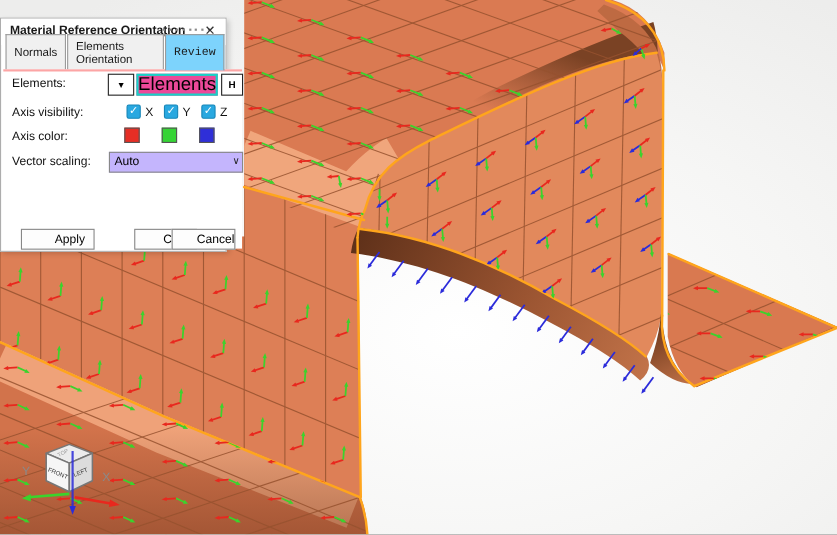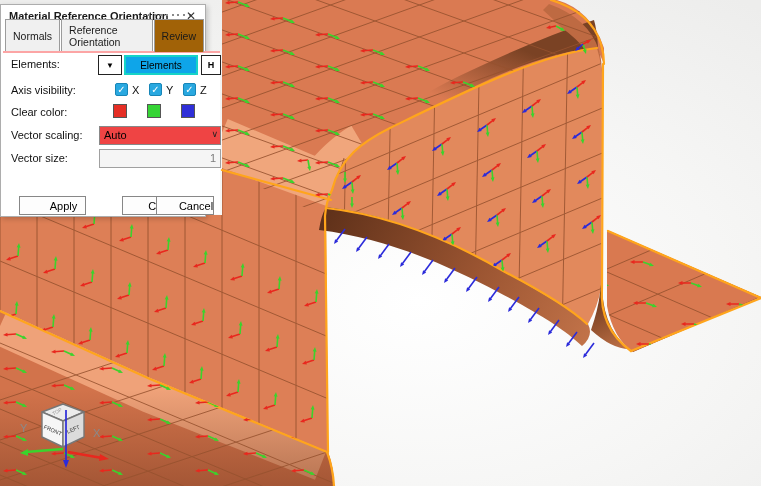--- a/index.html
+++ b/index.html
@@ -1,47 +1,47 @@
 <!DOCTYPE html>
 <html><head>
 <meta charset="utf-8">
 <style>
   html,body{margin:0;padding:0;background:#888;}
   *{box-sizing:border-box;}
   #stage{position:relative;width:761px;height:486px;overflow:hidden;
          font-family:"Liberation Sans",sans-serif;background:#efefee;}
   #scene{position:absolute;left:0;top:0;}
   
-  #dlg{position:absolute;left:0;top:4px;width:206px;height:213px;background:#fff;
+  #dlg{position:absolute;left:0;top:16px;width:206px;height:213px;background:#fff;
        border:1px solid #adadad;box-shadow:2px 2px 5px rgba(0,0,0,.18);z-index:10;}
   #titlebar{position:absolute;left:0;top:0;right:0;height:24px;background:#fff;}
   #title{position:absolute;left:8px;top:5px;font-size:11px;font-weight:700;color:#1a1a1a;white-space:nowrap;}
   #grip{position:absolute;left:147px;top:9px;width:46px;height:8px;display:grid;
         grid-template-columns:repeat(8,1fr);grid-template-rows:repeat(2,1fr);gap:1px;}
   #grip i{width:2px;height:2px;background:#8a8a8a;}
   #closex{position:absolute;right:7px;top:4px;width:14px;height:14px;font-size:12px;color:#333;
           text-align:center;line-height:14px;cursor:default;}
   
   #tabs{position:absolute;left:4px;top:27px;height:20px;display:flex;align-items:flex-end;}
   .tab{height:17px;padding:16px 7px;font-size:10.5px;color:#1a1a1a;background:#f0f0f0;
        border:1px solid #9b9b9b;border-bottom:none;display:flex;align-items:center;margin-right:1px;}
-  .tab.active{height:20px;background:#a16207;position:relative;z-index:2;font-weight:400;}
+  .tab.active{height:20px;background:#7dd3fc;position:relative;z-index:2;font-weight:400;font-family:Liberation Mono, monospace;}
   #page{position:absolute;left:2px;top:46px;width:217px;height:163px;background:#fff;
         border-top:2px solid #fca5a5;}
   .row{position:absolute;left:0;right:0;height:20px;}
   .lbl{position:absolute;left:8px;top:3px;font-size:11px;color:#111;white-space:nowrap;}
   .sqbtn{position:absolute;top:0;height:20px;background:#fff;border:1.5px solid #222;
          font-size:8px;color:#000;display:flex;align-items:center;justify-content:center;padding:0;}
-  #btn-elements{position:absolute;left:121px;top:0;width:74px;height:20px;background:#0ea5e9;
-         border:2px solid #16d3c7;font-size:10px;color:#000;display:flex;align-items:center;justify-content:center;}
+  #btn-elements{position:absolute;left:121px;top:0;width:74px;height:20px;background:#ec4899;
+         border:2px solid #16d3c7;font-size:17px;color:#000;display:flex;align-items:center;justify-content:center;}
   .chk{position:absolute;top:2px;width:13px;height:13px;background:#29a8e0;border:1px solid #1786b8;
        border-radius:2px;color:#fff;font-size:10px;line-height:11px;text-align:center;}
   .chklbl{position:absolute;top:3px;font-size:11px;color:#111;}
   .swatch{position:absolute;top:1px;width:14px;height:14px;border:1px solid #555;}
-  #combo{position:absolute;left:96px;top:0;width:122px;height:19px;border:1px solid #888;background:#ef4444;}
+  #combo{position:absolute;left:96px;top:0;width:122px;height:19px;border:1px solid #888;background:#c4b5fd;}
   #combo .val{position:absolute;left:4px;top:2px;font-size:11px;color:#000;}
   #combo .arr{position:absolute;right:2px;top:2px;font-size:9px;color:#222;}
   #vecsize{position:absolute;left:96px;top:0;width:122px;height:19px;border:1px solid #a0a0a0;
            background:#f5f5f5;font-size:11px;color:#7c7c7c;text-align:right;padding:2px 4px 0 0;}
   .pbtn{position:absolute;top:0;height:19px;background:#fdfdfd;border:1px solid #878787;
         font-size:11px;color:#000;display:flex;align-items:center;justify-content:center;padding-left:28px;}
 </style>
 </head>
 <body>
 
@@ -1257,56 +1257,52 @@
           <i></i>
           <i></i>
           <i></i>
           <i></i>
           <i></i>
         </span>
       <span id="closex">✕</span>
     </div>
     <div id="tabs">
       <div class="tab">Normals</div>
-      <div class="tab">Reference Orientation</div>
+      <div class="tab">Elements Orientation</div>
       <div class="tab active">Review</div>
     </div>
     <div id="page">
       <div class="row" style="top:2px;">
         <span class="lbl">Elements:</span>
         <button class="sqbtn" style="left:95px;width:24px;">▼</button>
         <button id="btn-elements">Elements</button>
         <button class="sqbtn" style="left:198px;width:20px;font-weight:700;font-size:9px;">H</button>
       </div>
       <div class="row" style="top:28px;">
         <span class="lbl">Axis visibility:</span>
         <span class="chk" style="left:112px;">✓</span>
         <span class="chklbl" style="left:129px;">X</span>
         <span class="chk" style="left:146px;">✓</span>
         <span class="chklbl" style="left:163px;">Y</span>
         <span class="chk" style="left:180px;">✓</span>
         <span class="chklbl" style="left:197px;">Z</span>
       </div>
       <div class="row" style="top:50px;">
-        <span class="lbl">Clear color:</span>
+        <span class="lbl">Axis color:</span>
         <span class="swatch" style="left: 110px; background: rgb(230, 46, 37);"></span>
         <span class="swatch" style="left: 144px; background: rgb(53, 212, 53);"></span>
         <span class="swatch" style="left: 178px; background: rgb(47, 47, 216);"></span>
       </div>
       <div class="row" style="top:73px;">
         <span class="lbl">Vector scaling:</span>
         <div id="combo">
           <span class="val">Auto</span>
           <span class="arr">∨</span>
         </div>
       </div>
-      <div class="row" style="top:96px;">
-        <span class="lbl">Vector size:</span>
-        <div id="vecsize">1</div>
-      </div>
       <div class="row" style="top:143px;">
         <button class="pbtn" style="left:16px;width:67px;">Apply</button>
         <button class="pbtn" style="left:90px;width:57px;margin-left:29px;">Clear</button>
         <button class="pbtn" style="left:153px;width:58px;">Cancel</button>
       </div>
     </div>
   </div>
 </div>
 
 </body></html>

